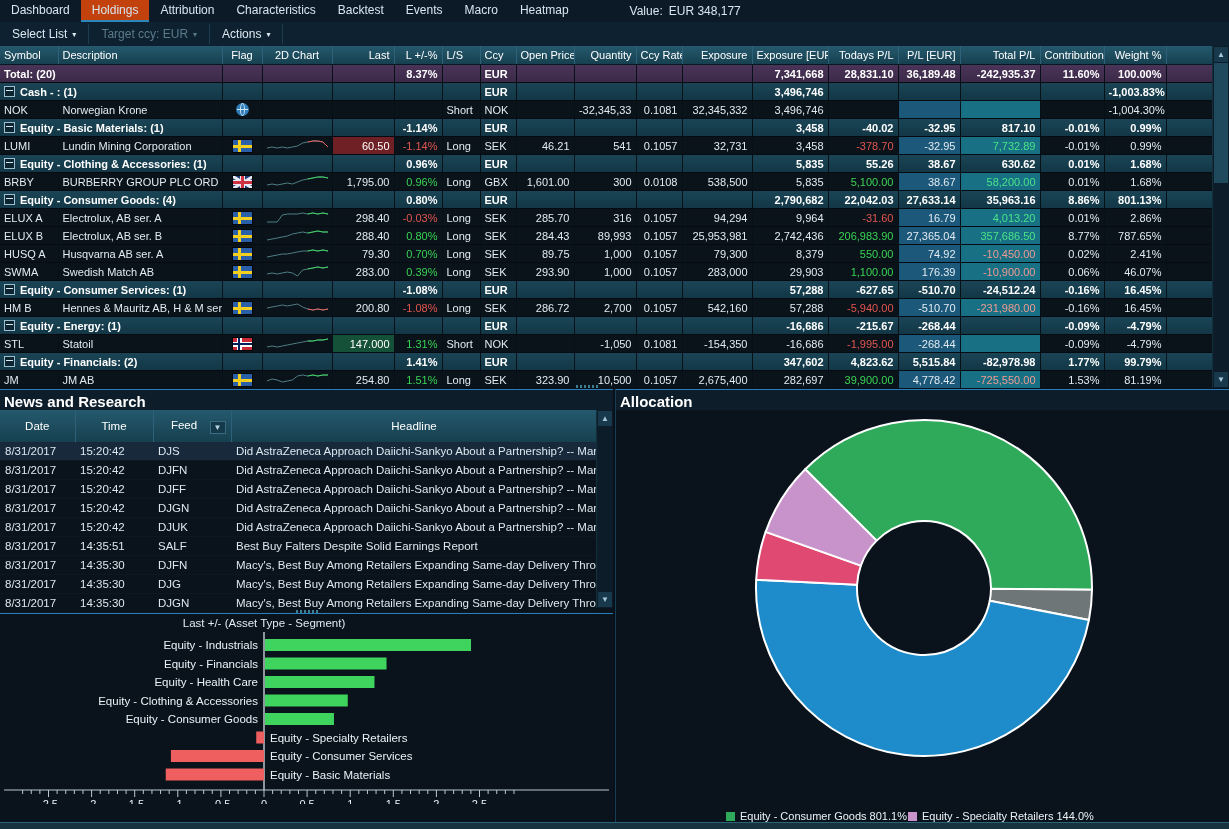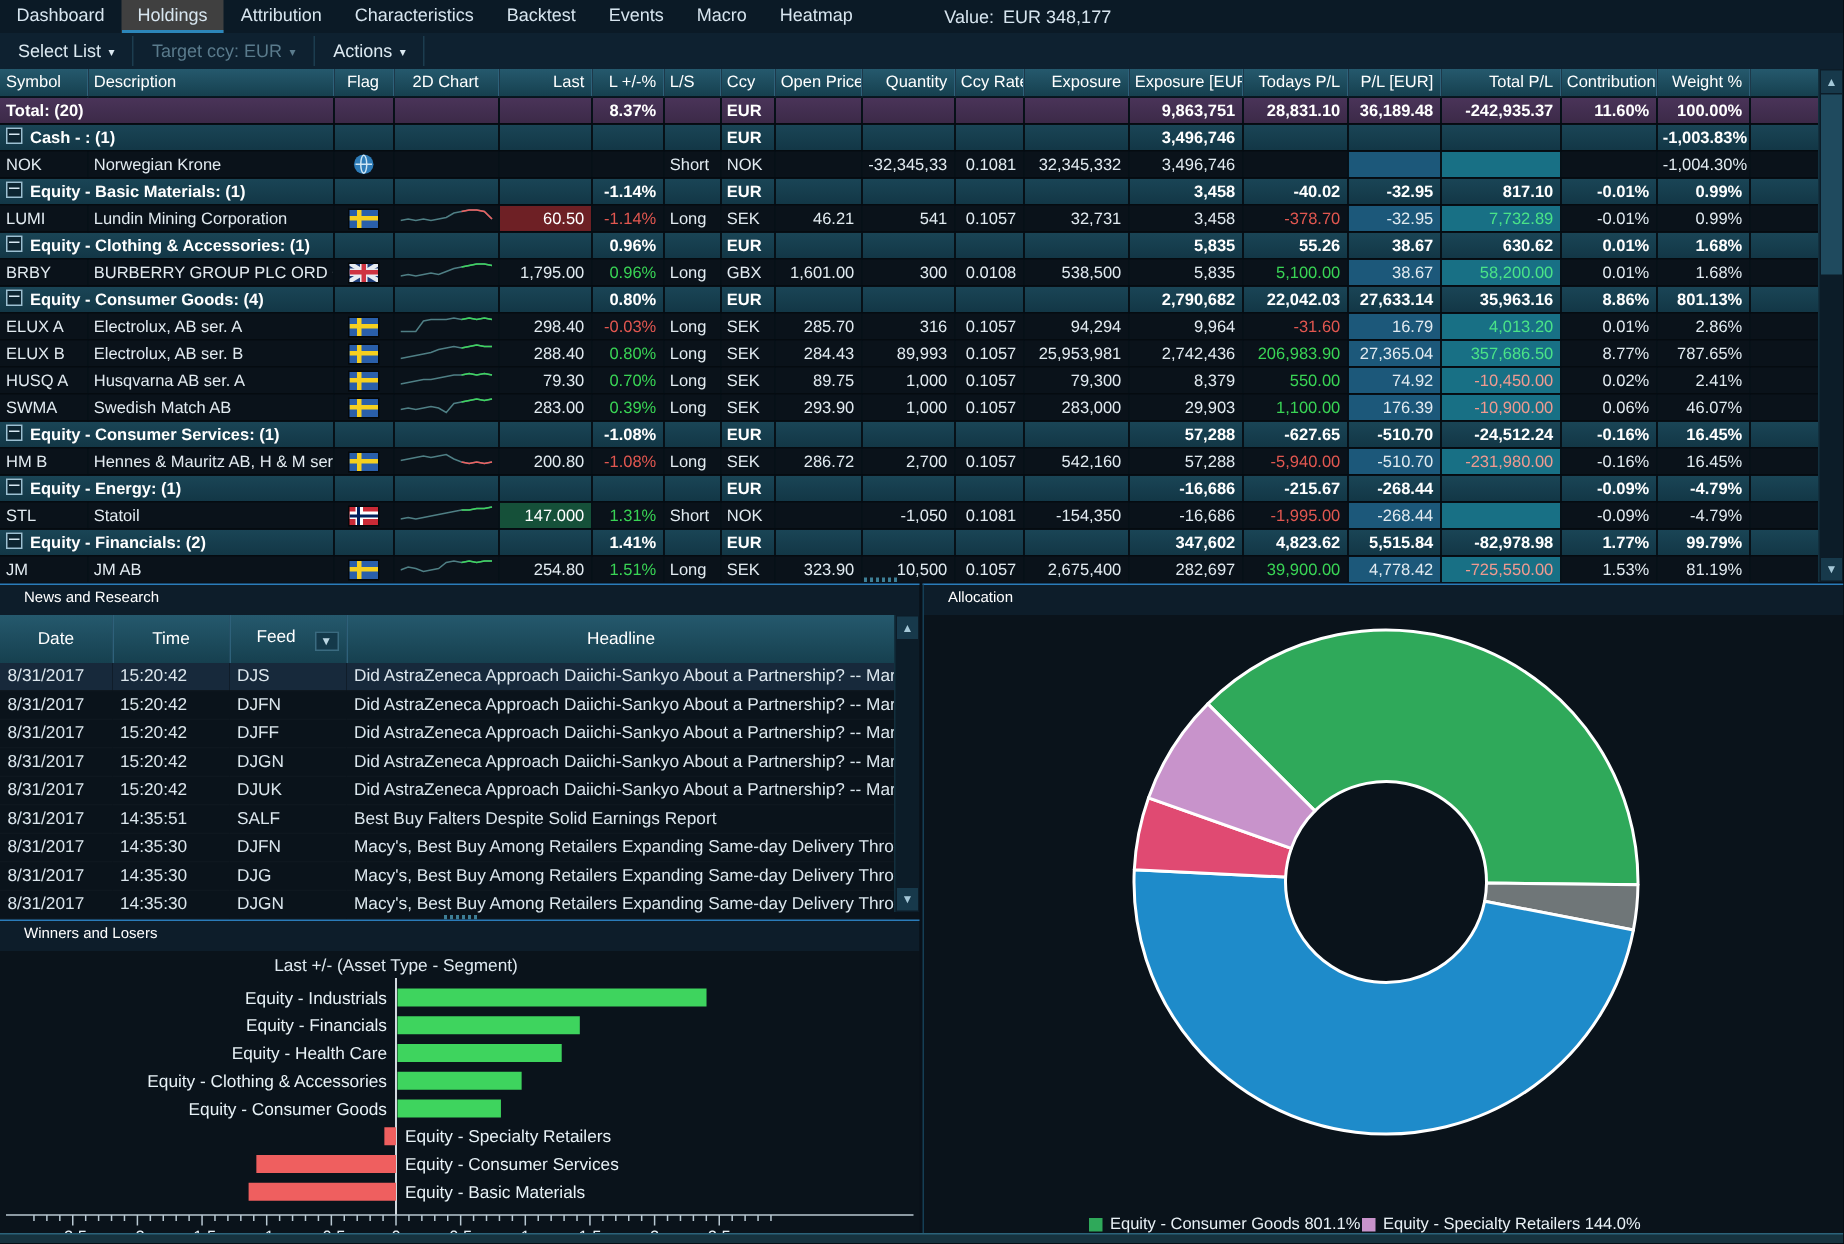--- a/index.html
+++ b/index.html
@@ -1,21 +1,21 @@
 <!DOCTYPE html>
 <html><head>
 <meta charset="utf-8">
 <style>
   html,body{margin:0;padding:0;background:#04080d;font-family:"Liberation Sans",sans-serif;}
   #window{position:relative;width:1229px;height:829px;background:#081019;overflow:hidden;color:#dde8f0;}
 
   
   #menubar{position:absolute;top:0;left:0;right:0;height:22px;background:#0b1a26;display:flex;align-items:stretch;font-size:12px;color:#d7e5ef;border-bottom:1px solid #060d13;}
   .tab{padding:3px 11px;cursor:default;}
-  .tab.active{background:#404040;box-shadow:inset 0 -2px 0 #2c86ba;text-align:right;}
+  .tab.active{background:#c2410c;box-shadow:inset 0 -2px 0 #2c86ba;text-align:right;}
   #value-group{margin-left:50px;display:flex;align-items:center;gap:6px;white-space:nowrap;}
   #bench-group{margin-left:64px;display:flex;align-items:center;gap:5px;white-space:nowrap;}
 
   
   #toolbar{position:absolute;top:22px;left:0;right:0;height:24px;background:#0e2130;display:flex;align-items:center;font-size:12px;border-bottom:1px solid #060d13;}
   .tbtn{padding:3px 12px;border-right:1px solid #1c3d4f;display:flex;align-items:center;gap:5px;color:#dce9f1;}
   .tbtn.disabled{color:#5a7b8c;}
   .caret{font-size:8px;line-height:1;transform:translateY(1px);}
 
   
@@ -59,21 +59,21 @@
   .globe::before{content:"";position:absolute;top:5.5px;left:1px;right:1px;height:1.5px;background:#cfe6f4;}
   .globe::after{content:"";position:absolute;left:4px;top:0;bottom:0;width:5px;border:1px solid #cfe6f4;border-radius:50%;box-sizing:border-box;}
 
   
   .vsb{position:absolute;width:16px;background:#0c1c28;border-left:1px solid #12303e;}
   .vsb .sbtn{position:absolute;left:1px;right:1px;height:15px;background:#17394b;color:#a5c8d8;font-size:8px;text-align:center;line-height:15px;}
   .vsb .up{top:1px}.vsb .dn{bottom:1px}
   .vsb .thumb{position:absolute;left:1px;right:1px;background:#1f4a5e;}
 
   
-  .panel-title{height:20px;background:#0d1d2a;font-weight:normal;font-size:10px;color:#fff;padding:3px 8px 0 16px;box-sizing:border-box;}
+  .panel-title{height:20px;background:#0d1d2a;font-weight:bold;font-size:15px;color:#fff;padding:3px 8px 0 4px;box-sizing:border-box;}
   #news-panel{position:absolute;top:389px;left:0;width:613px;height:224px;background:#0a131b;border-top:1px solid #2a7cba;overflow:hidden;}
   #news-table{border-collapse:collapse;table-layout:fixed;width:597px;font-size:11.5px;}
   #news-table th{height:32px;font-weight:normal;color:#fff;text-align:center;padding:0 5px;background:linear-gradient(#25596d,#16404f);border-right:1px solid #2e617a;white-space:nowrap;}
   #news-table td{height:18px;padding:0 5px;white-space:nowrap;overflow:hidden;color:#dce7ee;border-bottom:1px solid rgba(255,255,255,0.02);}
   #news-table tr.sel{background:#17293b;}
   .feed-filter{float:right;font-size:8px;color:#bcd6e2;border:1px solid #3a6b80;background:#14394a;padding:0 3px;line-height:11px;margin-top:2px;}
 
   #winners-panel{position:absolute;top:613px;left:0;width:613px;height:210px;background:#0a131b;border-top:1px solid #2a7cba;overflow:hidden;}
   #allocation-panel{position:absolute;top:389px;left:615px;width:614px;height:434px;background:#0a131b;border-top:1px solid #2a7cba;border-left:1px solid #153e55;overflow:hidden;}
 
@@ -174,21 +174,21 @@
             <td class="a-c"><span></span></td>
             <td class="a-c"><span></span></td>
             <td class="a-r"><span></span></td>
             <td class="a-r"><span>8.37%</span></td>
             <td class="a-l"><span></span></td>
             <td class="a-l"><span>EUR</span></td>
             <td class="a-r"><span></span></td>
             <td class="a-r"><span></span></td>
             <td class="a-r"><span></span></td>
             <td class="a-r"><span></span></td>
-            <td class="a-r"><span>9,863,751</span></td>
+            <td class="a-r"><span>7,341,668</span></td>
             <td class="a-r"><span>28,831.10</span></td>
             <td class="a-r"><span>36,189.48</span></td>
             <td class="a-r"><span>-242,935.37</span></td>
             <td class="a-r"><span>11.60%</span></td>
             <td class="a-r"><span>100.00%</span></td>
             <td class="a-l"><span></span></td>
           </tr>
           <tr class="r-group">
             <td colspan="2" class="a-l"><span class="exp"></span>Cash - : (1)</td>
             <td class="a-c"><span></span></td>
@@ -657,21 +657,20 @@
         </tbody>
     </table>
     <div class="vsb" style="right:0;top:20px;height:198px;">
       <div class="sbtn up">▲</div>
       <div class="sbtn dn">▼</div>
     </div>
     <div class="grip" style="left:296px;bottom:1px;"></div>
   </div>
 
   <div id="winners-panel">
-    <div class="panel-title">Winners and Losers</div>
     <svg id="winners-svg" width="613" height="190">
         <text x="264" y="13" text-anchor="middle" fill="#dfe9f0" font-size="11.5">Last +/- (Asset Type - Segment)</text>
         <line x1="264" y1="18" x2="264" y2="176" stroke="#e8f0f5" stroke-width="1.2"></line>
         <rect x="265" y="25" width="206.01800000000003" height="12" fill="#3ed45e"></rect>
         <text x="258" y="35" text-anchor="end" fill="#e8f2f7" font-size="11.5">Equity - Industrials</text>
         <rect x="265" y="43.5" width="121.542" height="12" fill="#3ed45e"></rect>
         <text x="258" y="53.5" text-anchor="end" fill="#e8f2f7" font-size="11.5">Equity - Financials</text>
         <rect x="265" y="62" width="109.474" height="12" fill="#3ed45e"></rect>
         <text x="258" y="72" text-anchor="end" fill="#e8f2f7" font-size="11.5">Equity - Health Care</text>
         <rect x="265" y="80.5" width="82.752" height="12" fill="#3ed45e"></rect>

